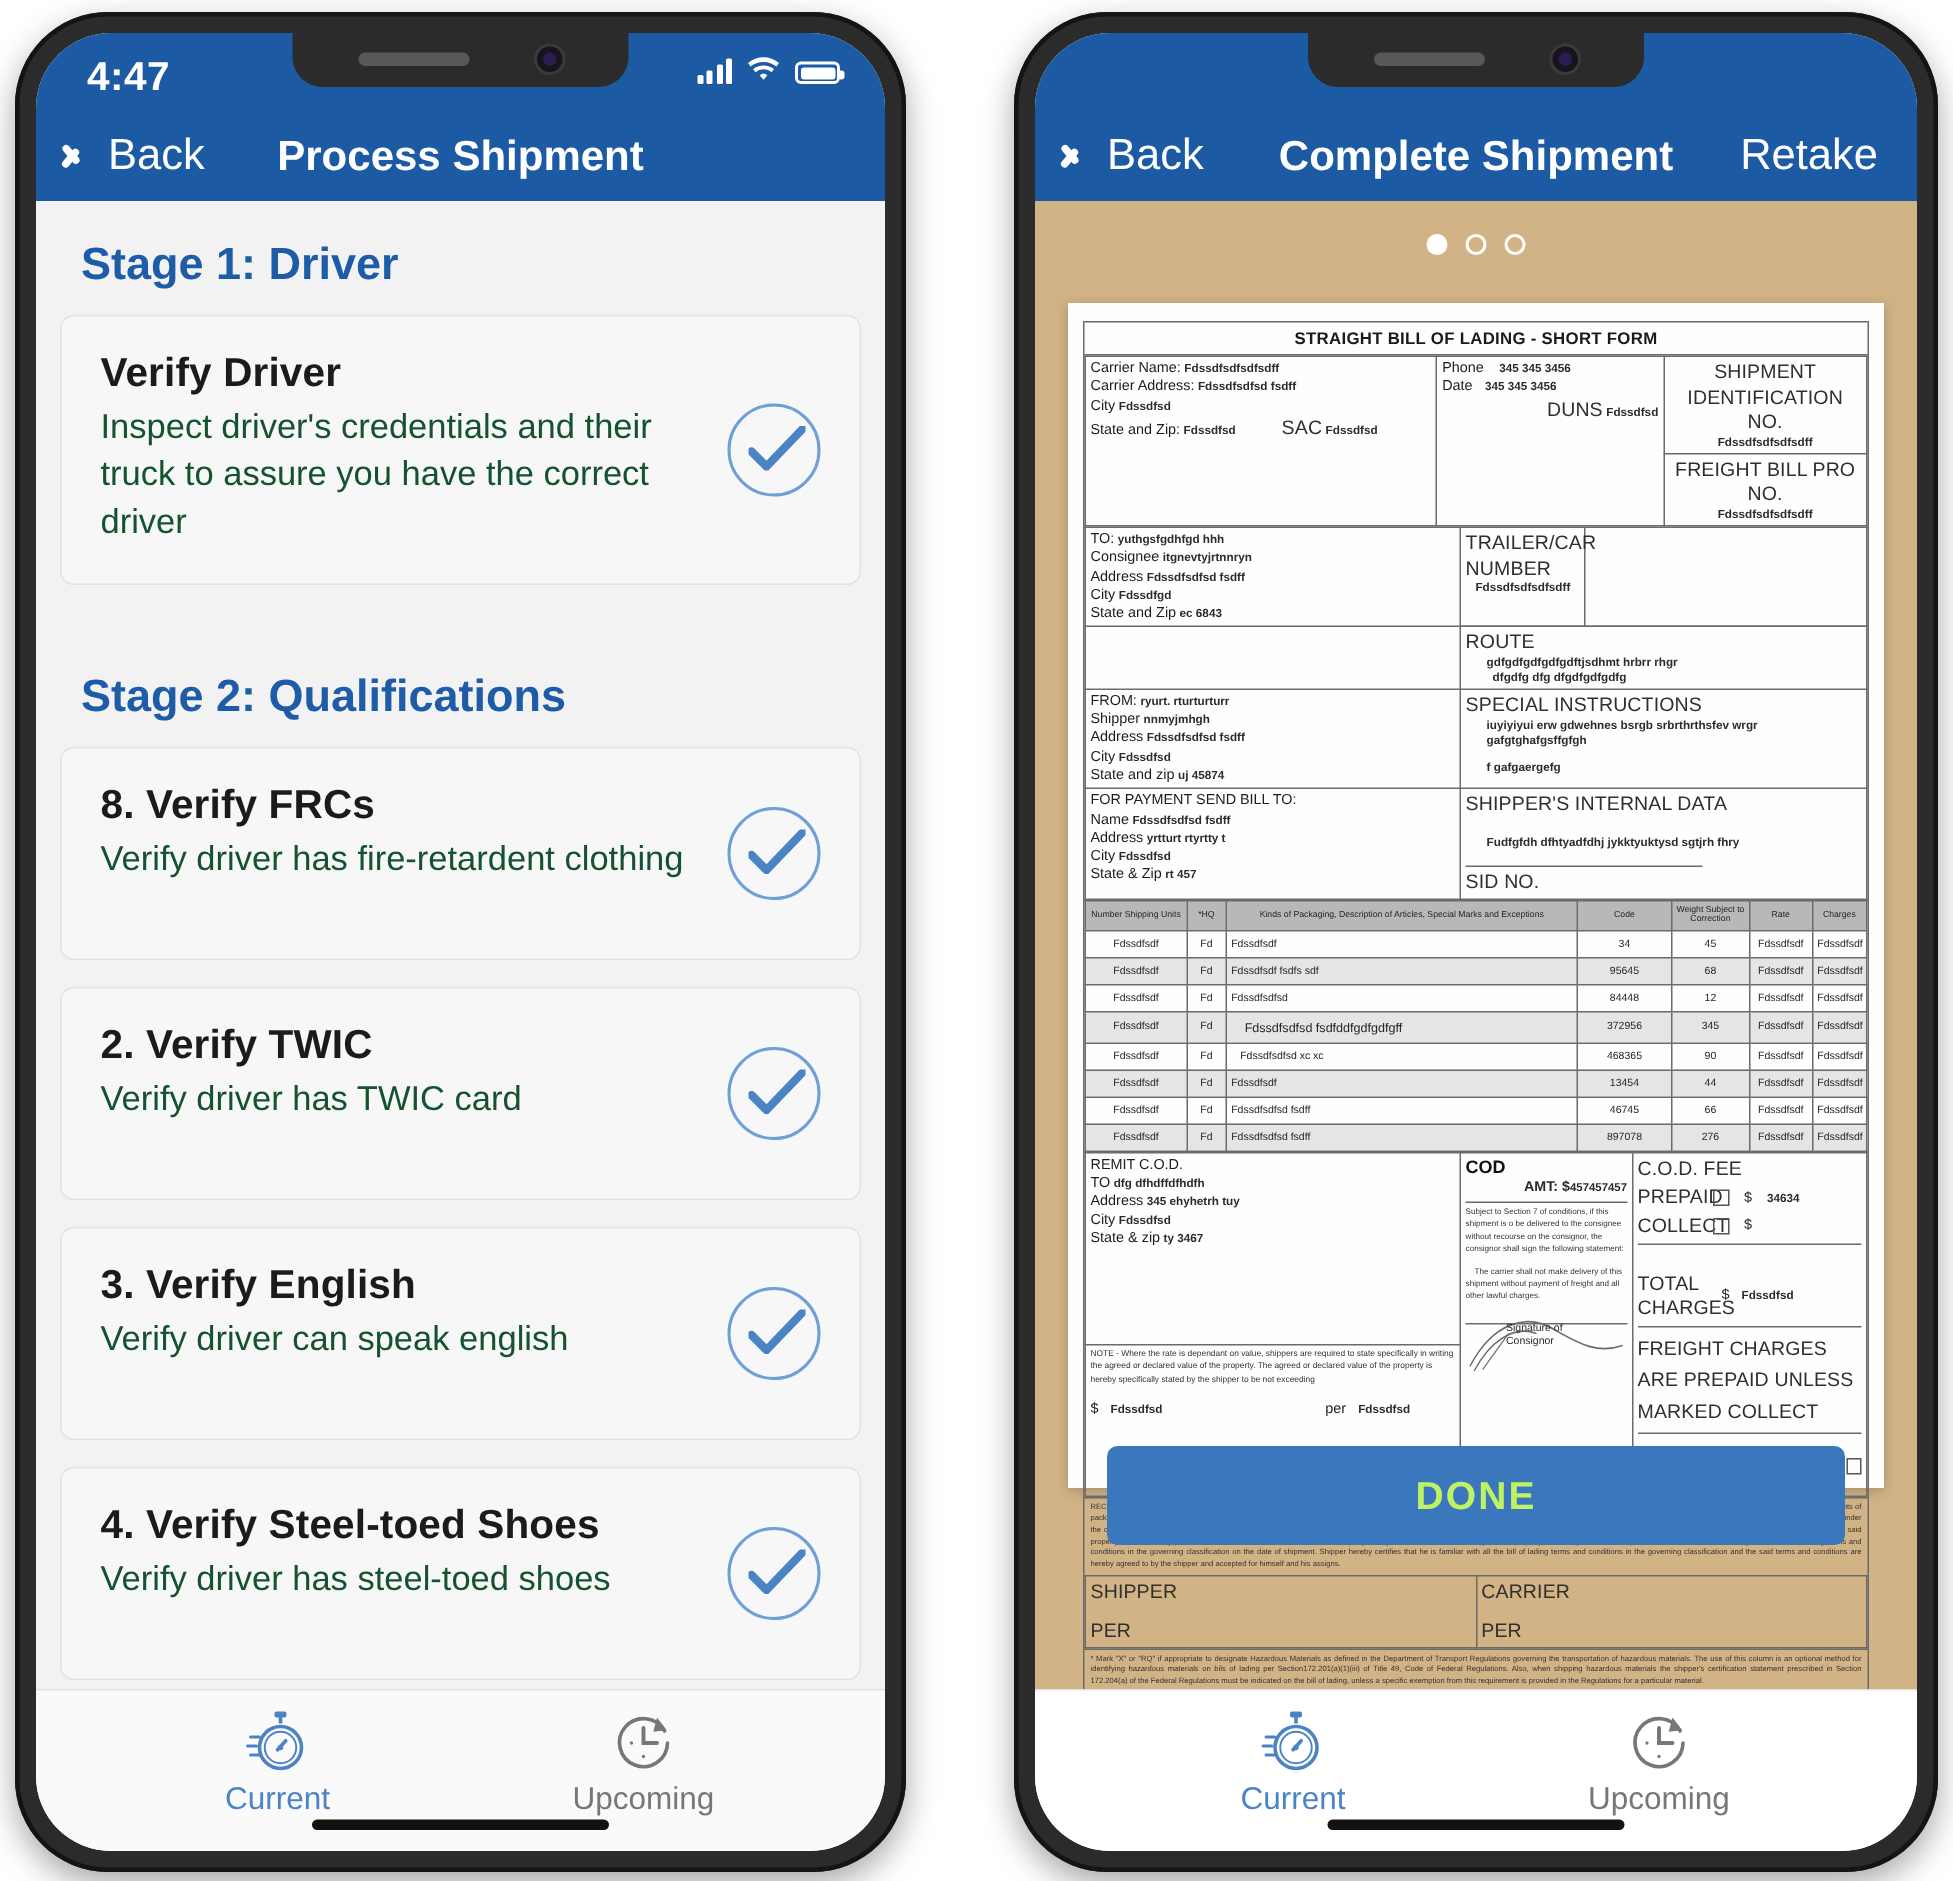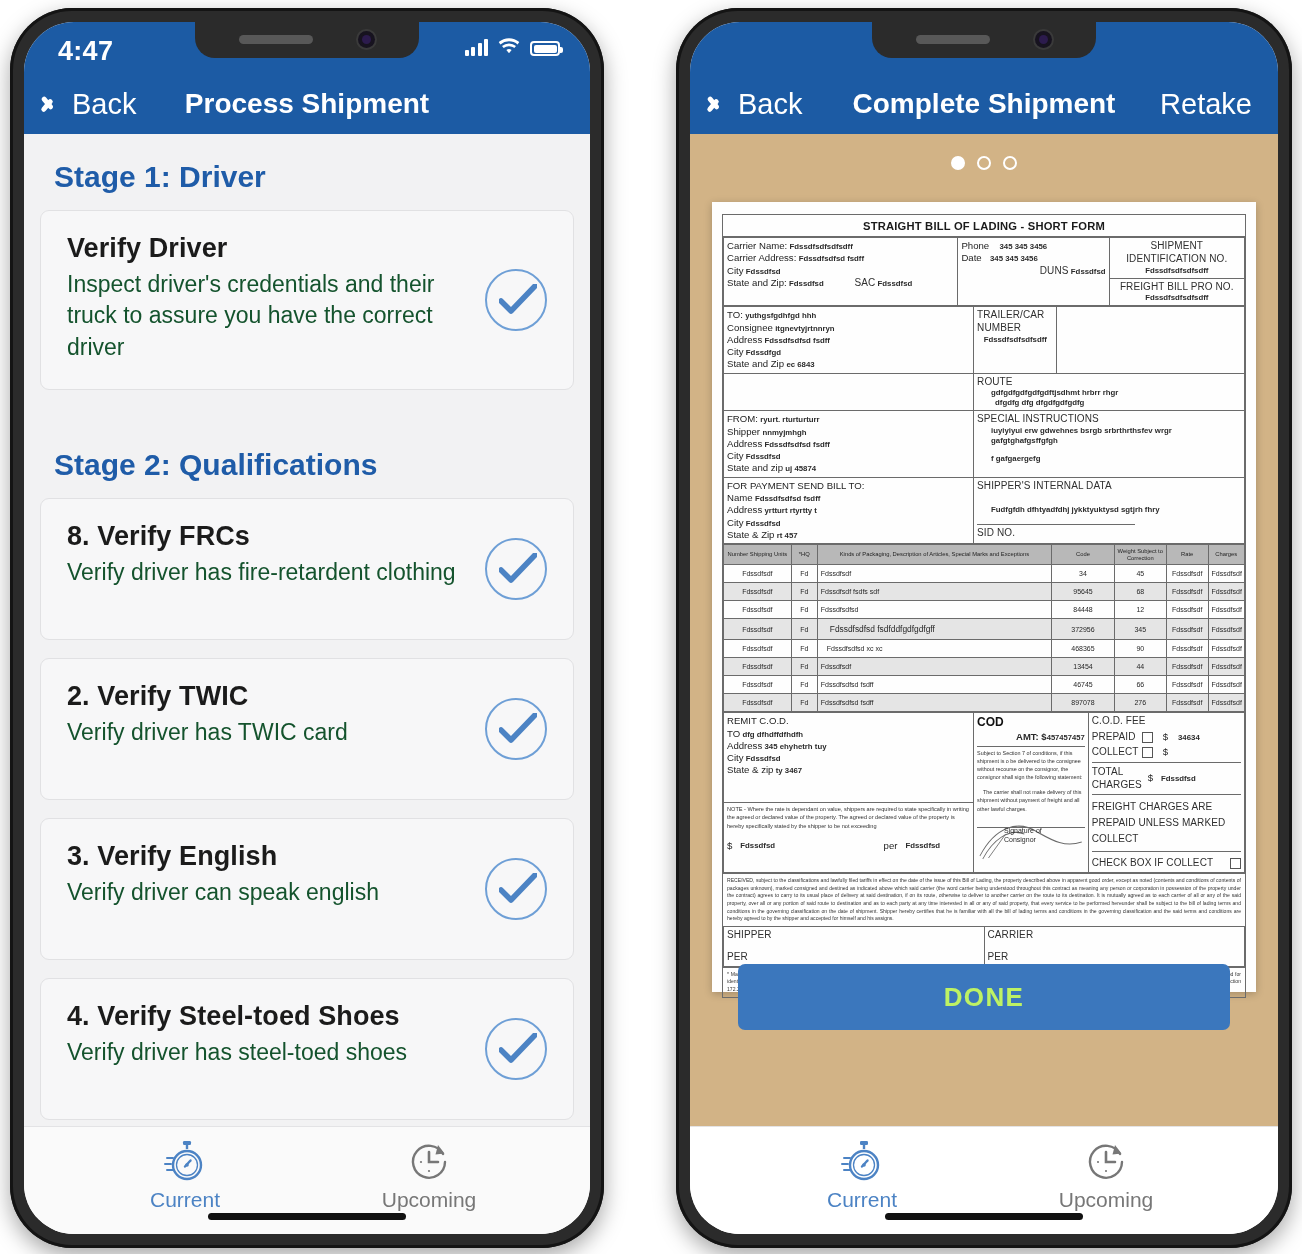--- a/index.html
+++ b/index.html
@@ -102,21 +102,21 @@
 
   .doc-inner { border:1.4px solid #6b6b6b; }
   .bol-title { text-align:center; font-size:11.2px; font-weight:700; letter-spacing:.2px;
                padding:5px 0 4px; border-bottom:1.2px solid #6b6b6b; color:#1a1a1a; }
 
   table.grid { width:100%; border-collapse:collapse; table-layout:fixed; }
   table.grid td { border:1px solid #6b6b6b; vertical-align:top; padding:2px 3px;
                   font-size:8.4px; color:#2a2a2a; line-height:1.28; }
   .lbl { font-weight:400; font-size:9.6px; color:#1d1d1d; }
   .val { font-size:7.8px; font-weight:700; color:#2b2b2b; }
-  .capsm { font-size:10px; color:#2f2f2f; letter-spacing:.1px; }
+  .capsm { font-size:13px; color:#2f2f2f; letter-spacing:.1px; }
   .ctr { text-align:center; }
 
   
   table.arts { width:100%; border-collapse:collapse; table-layout:fixed; }
   table.arts th { border:1px solid #6b6b6b; background:#b8b8b8; font-size:5.8px;
                   font-weight:400; padding:3px 2px; color:#1f1f1f; line-height:1.15; }
   table.arts td { border:1px solid #6b6b6b; font-size:7px; padding:5px 3px;
                   color:#262626; }
   table.arts tr.alt td { background:#e5e5e5; }
   .legal { font-size:5.1px; line-height:1.5; color:#333; padding:3px 4px; text-align:justify; }
@@ -558,21 +558,21 @@
                     <span class="capsm" style="width:40px">PREPAID</span>
                     <span class="cbox"></span>
                     <span class="lbl">$</span>
                     <span class="val">34634</span>
                   </div>
                   <div style="display:flex;align-items:center;gap:10px;margin-top:2px;border-bottom:1px solid #6b6b6b;padding-bottom:3px">
                     <span class="capsm" style="width:40px">COLLECT</span>
                     <span class="cbox"></span>
                     <span class="lbl">$</span>
                   </div>
-                  <div style="display:flex;align-items:center;gap:8px;margin-top:3px;border-bottom:1px solid #6b6b6b;padding-bottom:3px">
+                  <div style="display:flex;align-items:center;gap:8px;margin-top:18px;border-bottom:1px solid #6b6b6b;padding-bottom:3px">
                     <span style="width:48px">
                       <span class="capsm" style="display:block">TOTAL</span>
                       <span class="capsm" style="display:block">CHARGES</span>
                     </span>
                     <span class="lbl">$</span>
                     <span class="val">Fdssdfsd</span>
                   </div>
                   <div class="capsm" style="margin-top:4px;line-height:1.6;border-bottom:1px solid #6b6b6b;padding-bottom:4px">FREIGHT CHARGES ARE PREPAID UNLESS MARKED COLLECT</div>
                   <div style="display:flex;align-items:center;justify-content:space-between;margin-top:5px">
                     <span class="capsm">CHECK BOX IF COLLECT</span>

